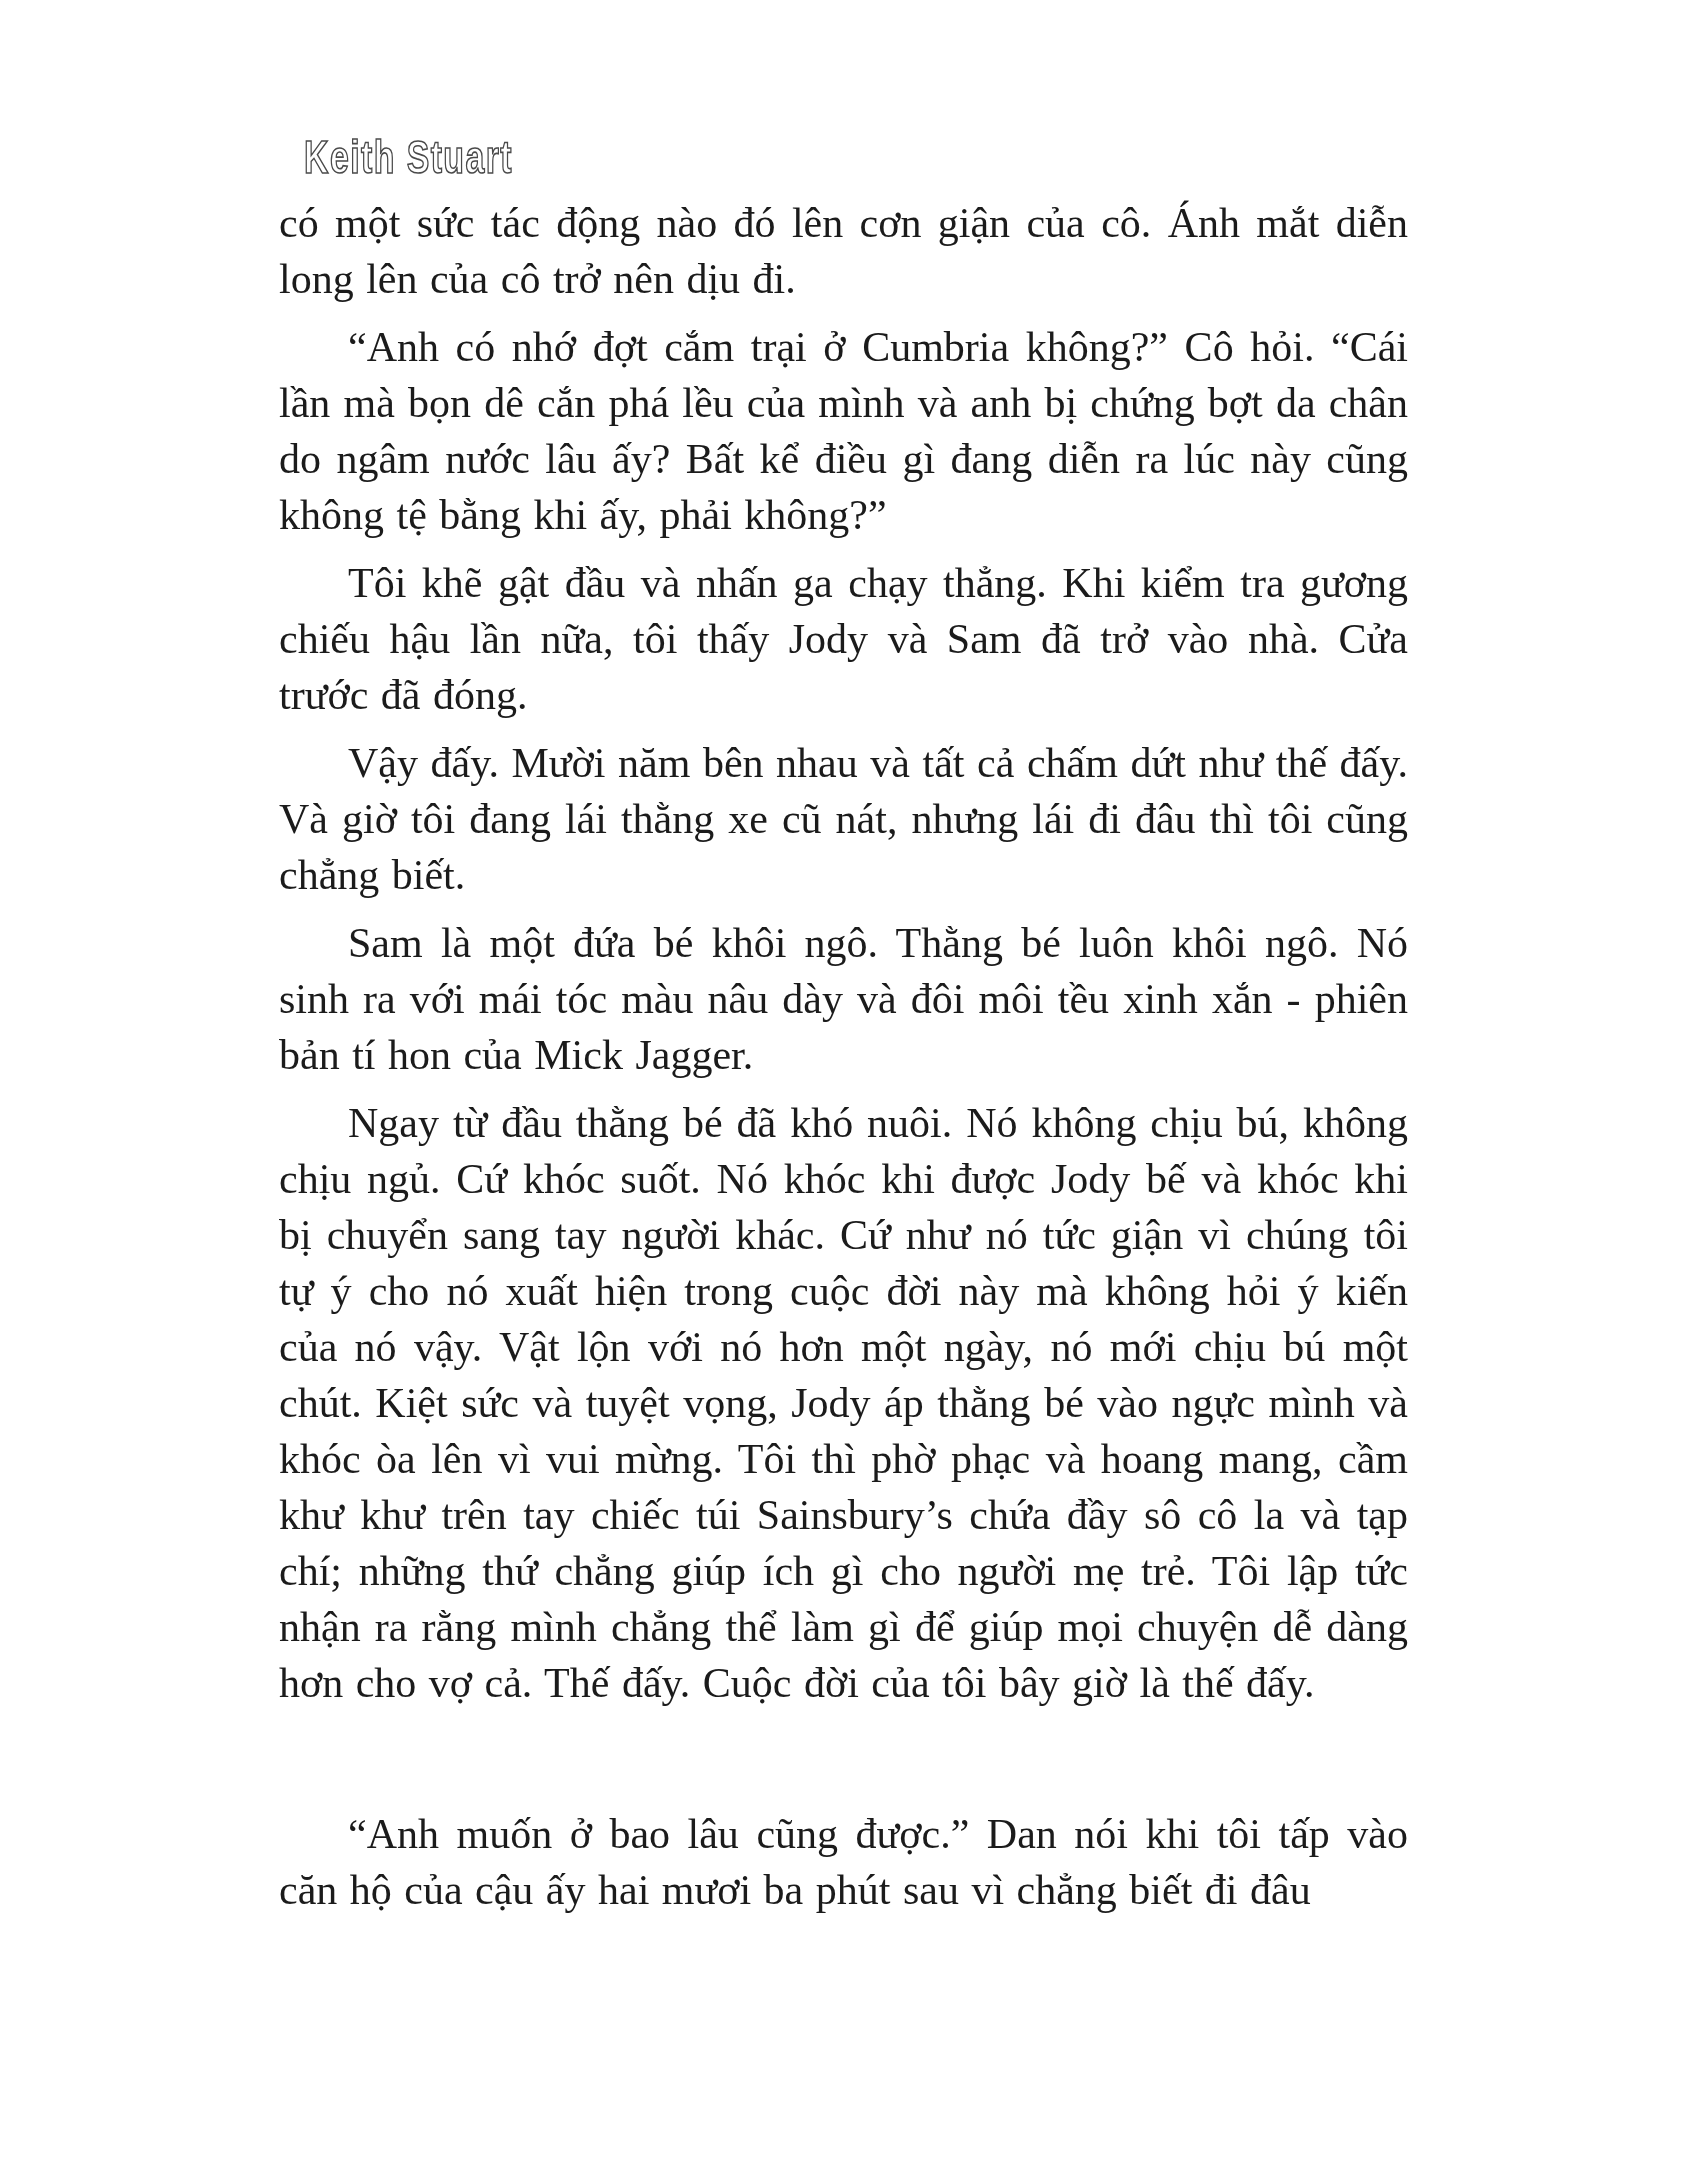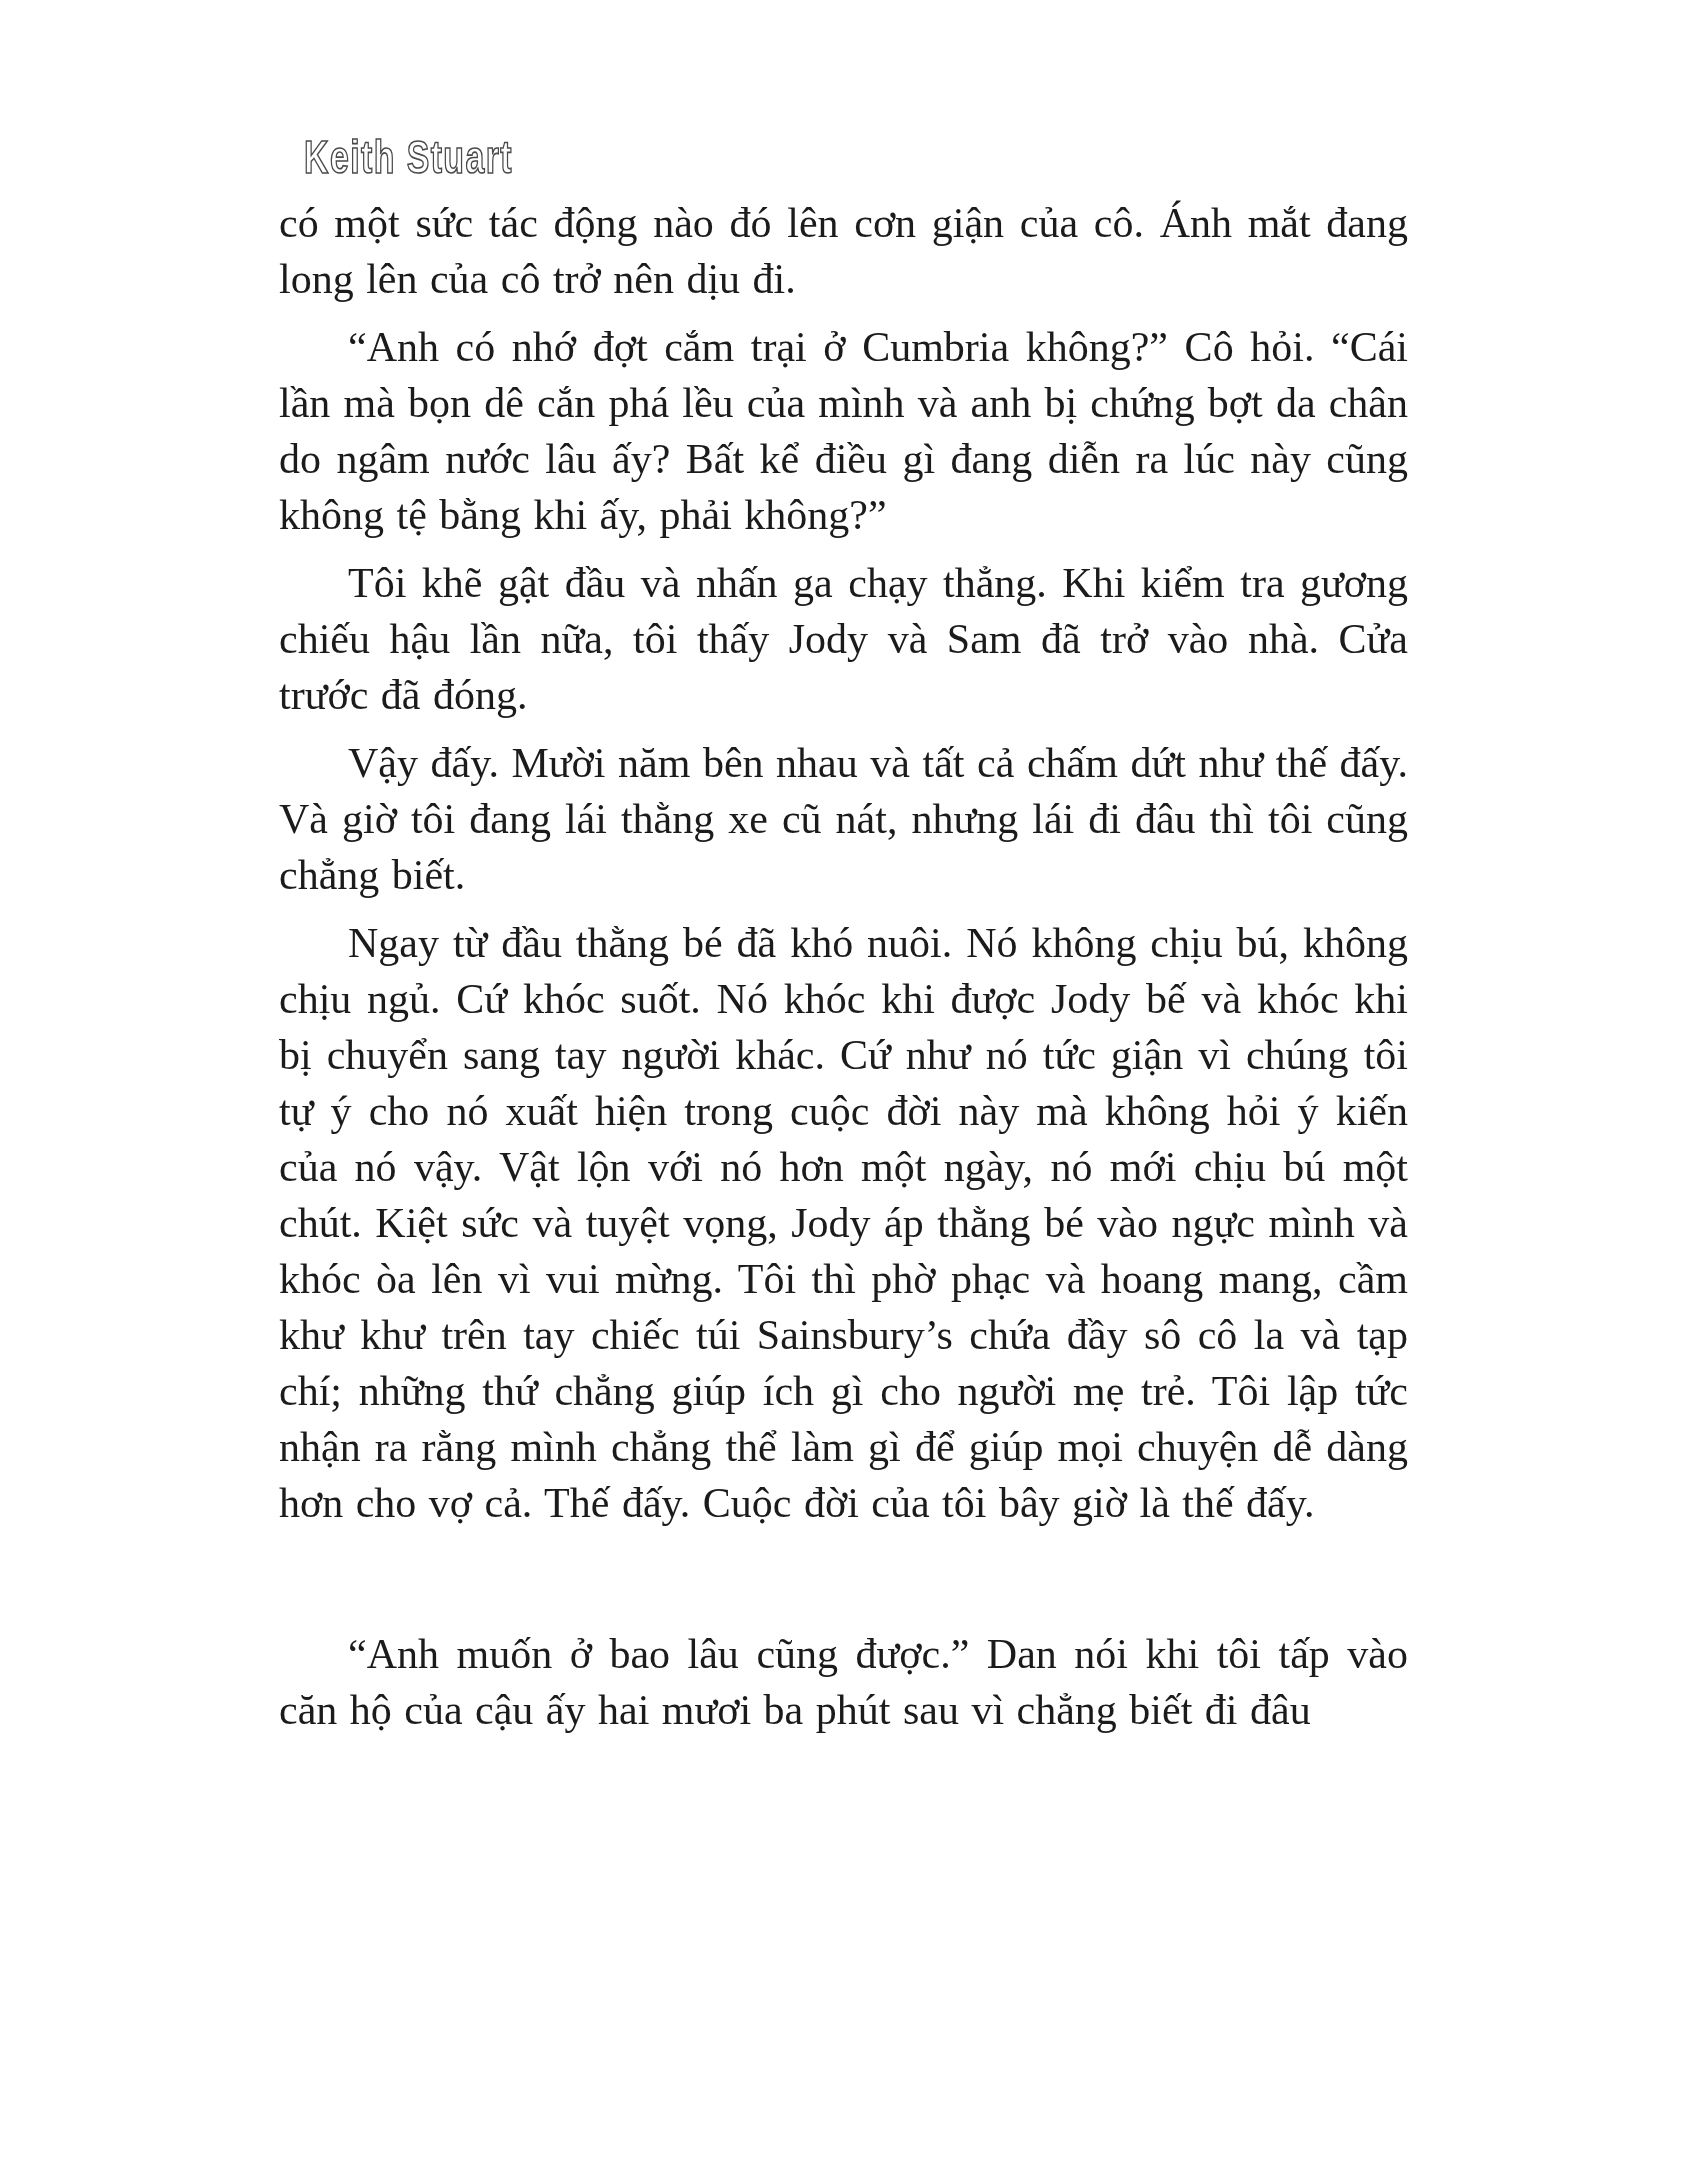--- a/index.html
+++ b/index.html
@@ -52,21 +52,22 @@
     margin-top: 95px;
   }
 </style>
 </head>
 <body>
 
 <div class="page">
   <div class="author-header">Keith Stuart</div>
 
   <div class="text-block">
-    <p class="para no-indent">có một sức tác động nào đó lên cơn giận của cô. Ánh mắt đang long lên của cô trở nên dịu đi.</p>
+    <p class="para no-indent">có một sức tác động nào đó lên cơn giận của cô. Ánh mắt diễn long lên của cô trở nên dịu đi.</p>
     <p class="para">“Anh có nhớ đợt cắm trại ở Cumbria không?” Cô hỏi. “Cái lần mà bọn dê cắn phá lều của mình và anh bị chứng bợt da chân do ngâm nước lâu ấy? Bất kể điều gì đang diễn ra lúc này cũng không tệ bằng khi ấy, phải không?”</p>
     <p class="para">Tôi khẽ gật đầu và nhấn ga chạy thẳng. Khi kiểm tra gương chiếu hậu lần nữa, tôi thấy Jody và Sam đã trở vào nhà. Cửa trước đã đóng.</p>
     <p class="para">Vậy đấy. Mười năm bên nhau và tất cả chấm dứt như thế đấy. Và giờ tôi đang lái thằng xe cũ nát, nhưng lái đi đâu thì tôi cũng chẳng biết.</p>
+    <p class="para">Sam là một đứa bé khôi ngô. Thằng bé luôn khôi ngô. Nó sinh ra với mái tóc màu nâu dày và đôi môi tều xinh xắn - phiên bản tí hon của Mick Jagger.</p>
     <p class="para">Ngay từ đầu thằng bé đã khó nuôi. Nó không chịu bú, không chịu ngủ. Cứ khóc suốt. Nó khóc khi được Jody bế và khóc khi bị chuyển sang tay người khác. Cứ như nó tức giận vì chúng tôi tự ý cho nó xuất hiện trong cuộc đời này mà không hỏi ý kiến của nó vậy. Vật lộn với nó hơn một ngày, nó mới chịu bú một chút. Kiệt sức và tuyệt vọng, Jody áp thằng bé vào ngực mình và khóc òa lên vì vui mừng. Tôi thì phờ phạc và hoang mang, cầm khư khư trên tay chiếc túi Sainsbury’s chứa đầy sô cô la và tạp chí; những thứ chẳng giúp ích gì cho người mẹ trẻ. Tôi lập tức nhận ra rằng mình chẳng thể làm gì để giúp mọi chuyện dễ dàng hơn cho vợ cả. Thế đấy. Cuộc đời của tôi bây giờ là thế đấy.</p>
     <p class="para section-break">“Anh muốn ở bao lâu cũng được.” Dan nói khi tôi tấp vào căn hộ của cậu ấy hai mươi ba phút sau vì chẳng biết đi đâu</p>
   </div>
 </div>
 
 
 </body></html>

